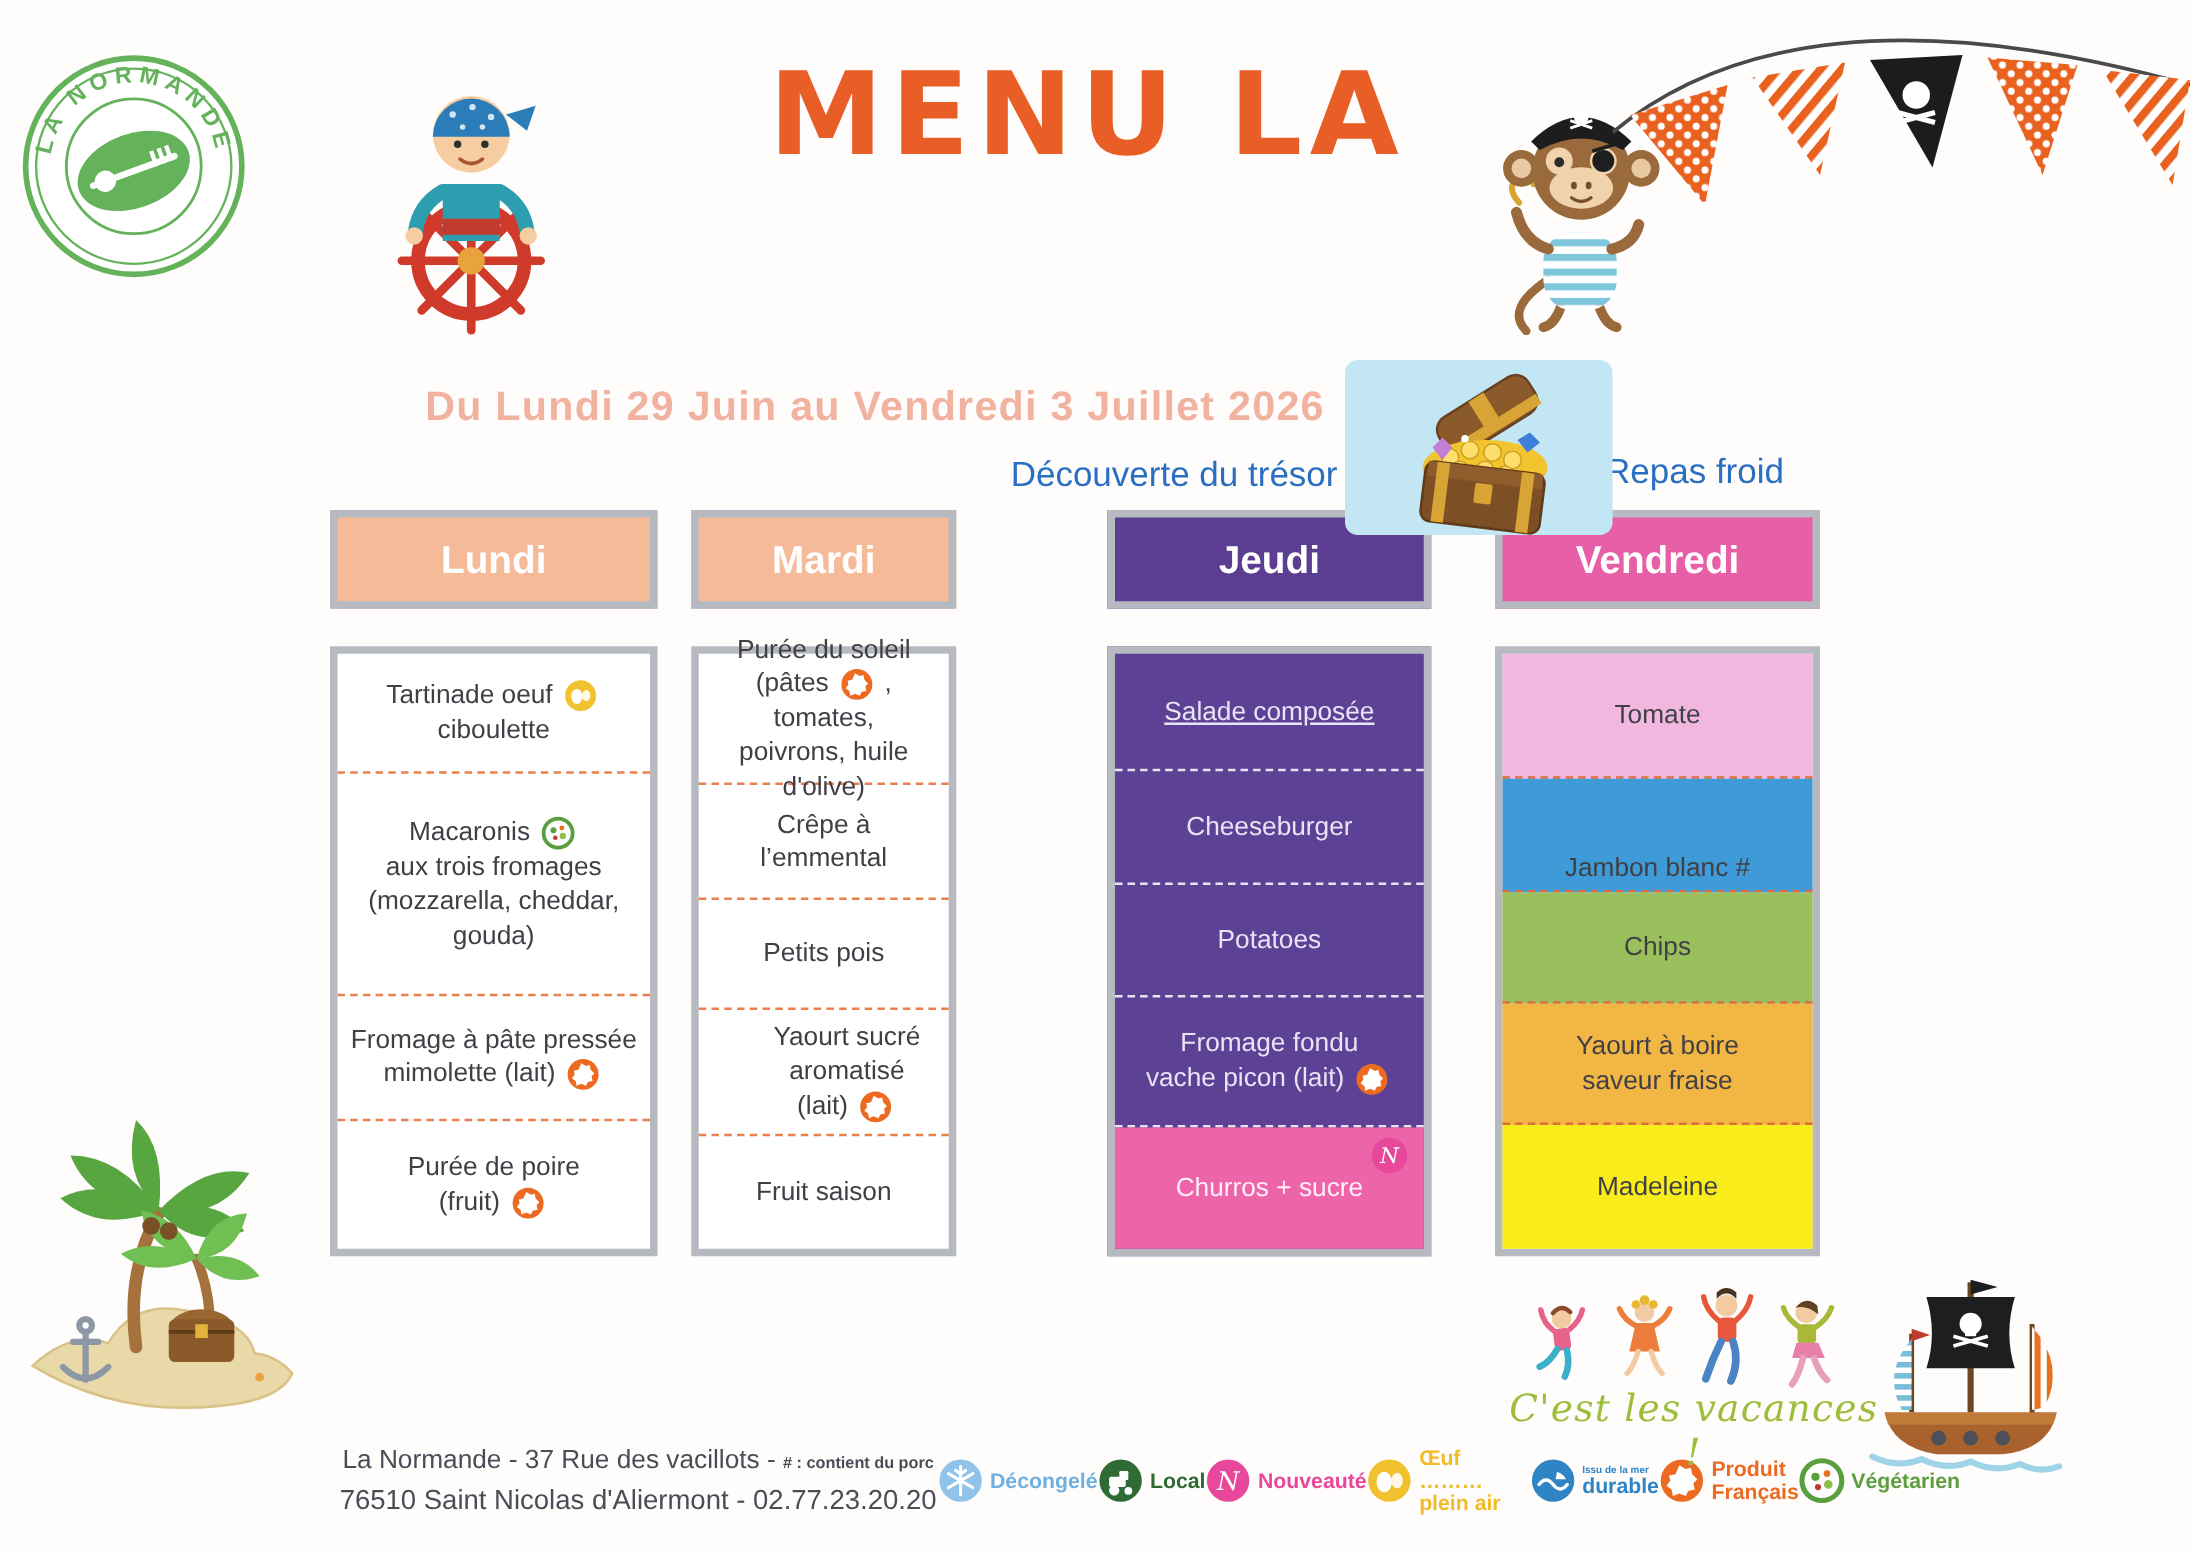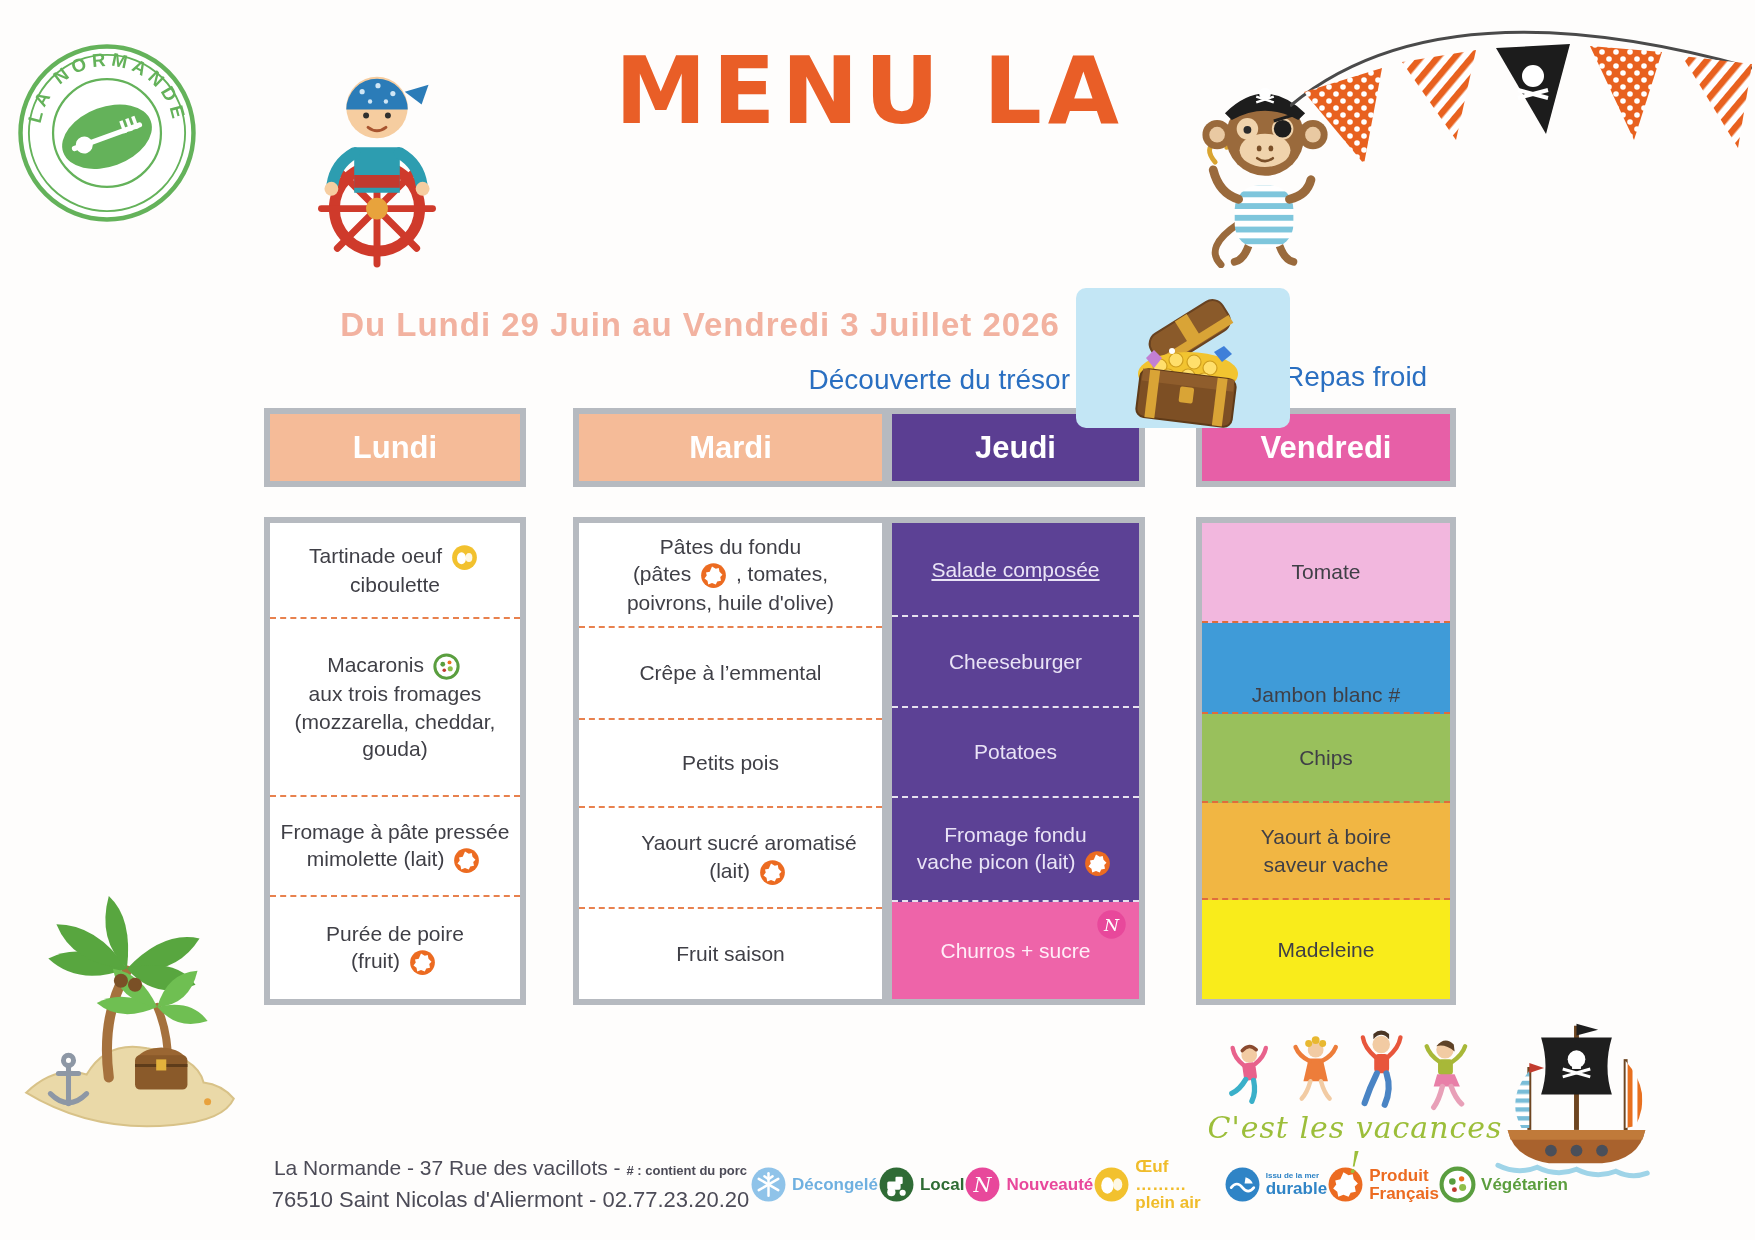--- a/index.html
+++ b/index.html
@@ -471,28 +471,28 @@
           <div>
             <div>Purée de poire</div>
             <div>(fruit) <span class="mi"><svg viewBox="0 0 36 36">
                   <circle cx="18" cy="18" r="16.5" fill="#ec6b21"></circle>
                   <path d="M16,6 l5,3 4,-1 1,5 4,4 -3,3 1,5 -5,1 -2,4 -5,-2 -5,2 -1,-5 -4,-3 3,-4 -1,-4 5,-1 z" fill="#fff"></path>
                 </svg></span></div>
           </div>
         </div>
       </div>
     </div>
-    <div class="day-col" style="left: 573px; width: 315px;">
+    <div class="day-col" style="left: 553px; width: 212px;">
       <div class="day-header" style="background: rgb(245, 187, 152);">
         <span>Mardi</span>
       </div>
       <div class="day-box" style="background: rgb(255, 255, 255);">
         <div class="menu-row" style="flex-grow: 1.15; color: rgb(63, 63, 70);">
           <div>
-            <div>Pâtes du fondu</div>
+            <div>Purée du soleil</div>
             <div>(pâtes <span class="mi"><svg viewBox="0 0 36 36">
                   <circle cx="18" cy="18" r="16.5" fill="#ec6b21"></circle>
                   <path d="M16,6 l5,3 4,-1 1,5 4,4 -3,3 1,5 -5,1 -2,4 -5,-2 -5,2 -1,-5 -4,-3 3,-4 -1,-4 5,-1 z" fill="#fff"></path>
                 </svg></span> , tomates,</div>
             <div>poivrons, huile d'olive)</div>
           </div>
         </div>
         <div class="menu-row" style="flex-grow: 1; color: rgb(63, 63, 70);">
           <div>
             <div>Crêpe à l’emmental</div>
@@ -577,21 +577,21 @@
           </div>
         </div>
         <div class="menu-row" style="flex-grow: 0.92; background: rgb(153, 192, 92); color: rgb(63, 63, 70);">
           <div>
             <div>Chips</div>
           </div>
         </div>
         <div class="menu-row" style="flex-grow: 1.02; background: rgb(241, 182, 67); color: rgb(63, 63, 70);">
           <div>
             <div>Yaourt à boire</div>
-            <div>saveur vache</div>
+            <div>saveur fraise</div>
           </div>
         </div>
         <div class="menu-row" style="flex-grow: 1.06; background: rgb(249, 236, 27); color: rgb(63, 63, 70);">
           <div>
             <div>Madeleine</div>
           </div>
         </div>
       </div>
     </div>
   </div>

